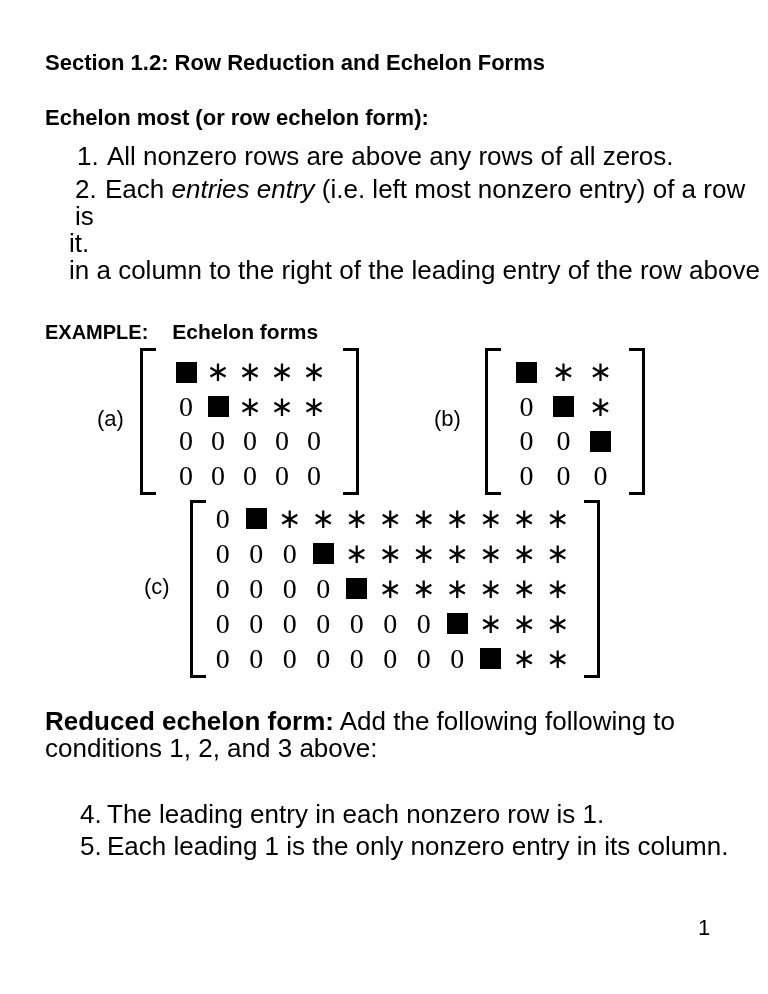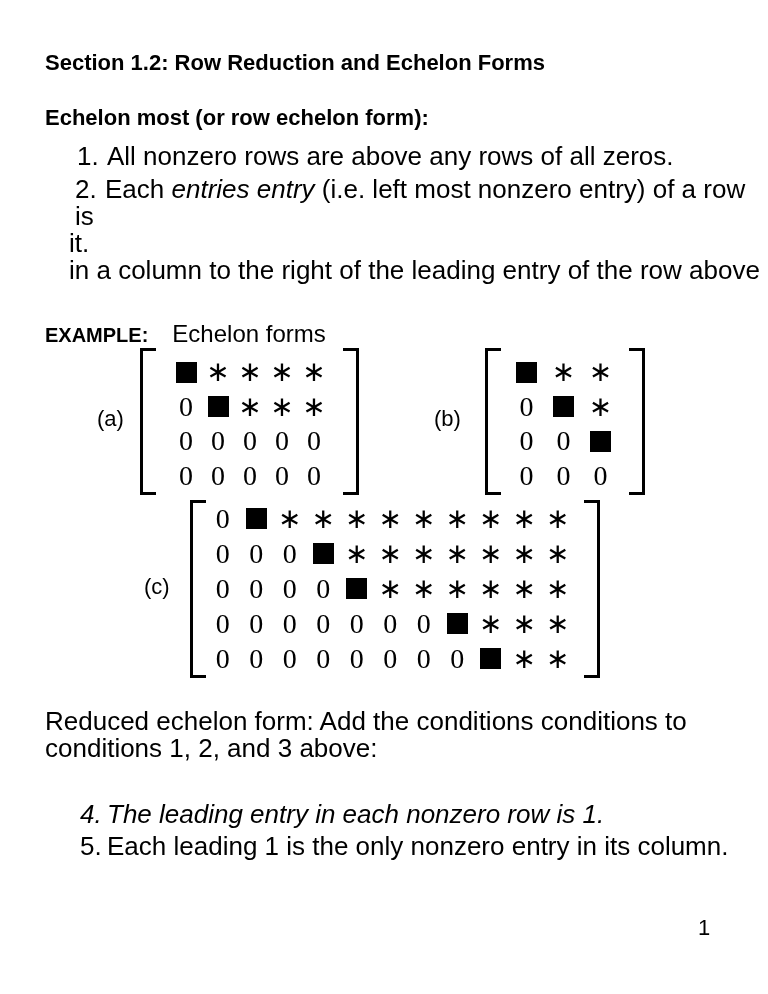--- a/index.html
+++ b/index.html
@@ -13,21 +13,21 @@
   }
   .abs{position:absolute;}
   .t-title{font-size:22px;font-weight:bold;letter-spacing:0px;}
   .t-head{font-size:22px;font-weight:bold;}
   .t-head .reg{font-weight:bold;text-align:right;}
   .t-body{font-size:26px;line-height:27px;}
   .t-body .num{display:inline-block;width:30px;}
   .t-body .num45{display:inline-block;width:27px;}
   .italic{font-style:italic;}
   .t-example-label{font-size:20px;font-weight:bold;}
-  .t-example-text{font-size:24px;font-weight:normal;margin-left:24px;}
+  .t-example-text{font-size:21px;font-weight:bold;margin-left:24px;}
   .t-label{font-size:22px;}
   .t-page-num{font-size:22px;}
 
   
   .matrix{position:absolute;display:flex;align-items:stretch;}
   .bracket{width:13px;}
   .bracket.left{border-left:3px solid #000;border-top:3px solid #000;border-bottom:3px solid #000;}
   .bracket.right{border-right:3px solid #000;border-top:3px solid #000;border-bottom:3px solid #000;}
   .mgrid{display:grid;}
   .mgrid-a{grid-template-columns:repeat(5,32px);grid-auto-rows:34.5px;padding:7px 13px 0 14px;}
@@ -191,26 +191,26 @@
           <span class="blk"></span>
         </div>
         <div class="cell">∗</div>
         <div class="cell">∗</div>
       </div>
     <div class="bracket right"></div>
   </div>
 
   <div class="abs t-body" style="left:45px;top:708px;">
     <div>
-      <span style="font-weight:normal;">Reduced echelon form:</span><span> Add the conditions conditions to</span>
+      <span style="font-weight:bold;">Reduced echelon form:</span><span> Add the following following to</span>
     </div>
     <div>conditions 1, 2, and 3 above:</div>
   </div>
 
-  <div class="abs t-body" style="left:80px;top:801px;font-style:italic;">
+  <div class="abs t-body" style="left:80px;top:801px;">
     <span class="num45">4.</span><span>The leading entry in each nonzero row is 1.</span>
   </div>
 
   <div class="abs t-body" style="left:80px;top:833px;">
     <span class="num45">5.</span><span>Each leading 1 is the only nonzero entry in its column.</span>
   </div>
 
   <div class="abs t-page-num" style="left:698px;top:915px;">1</div>
 
 </div>

